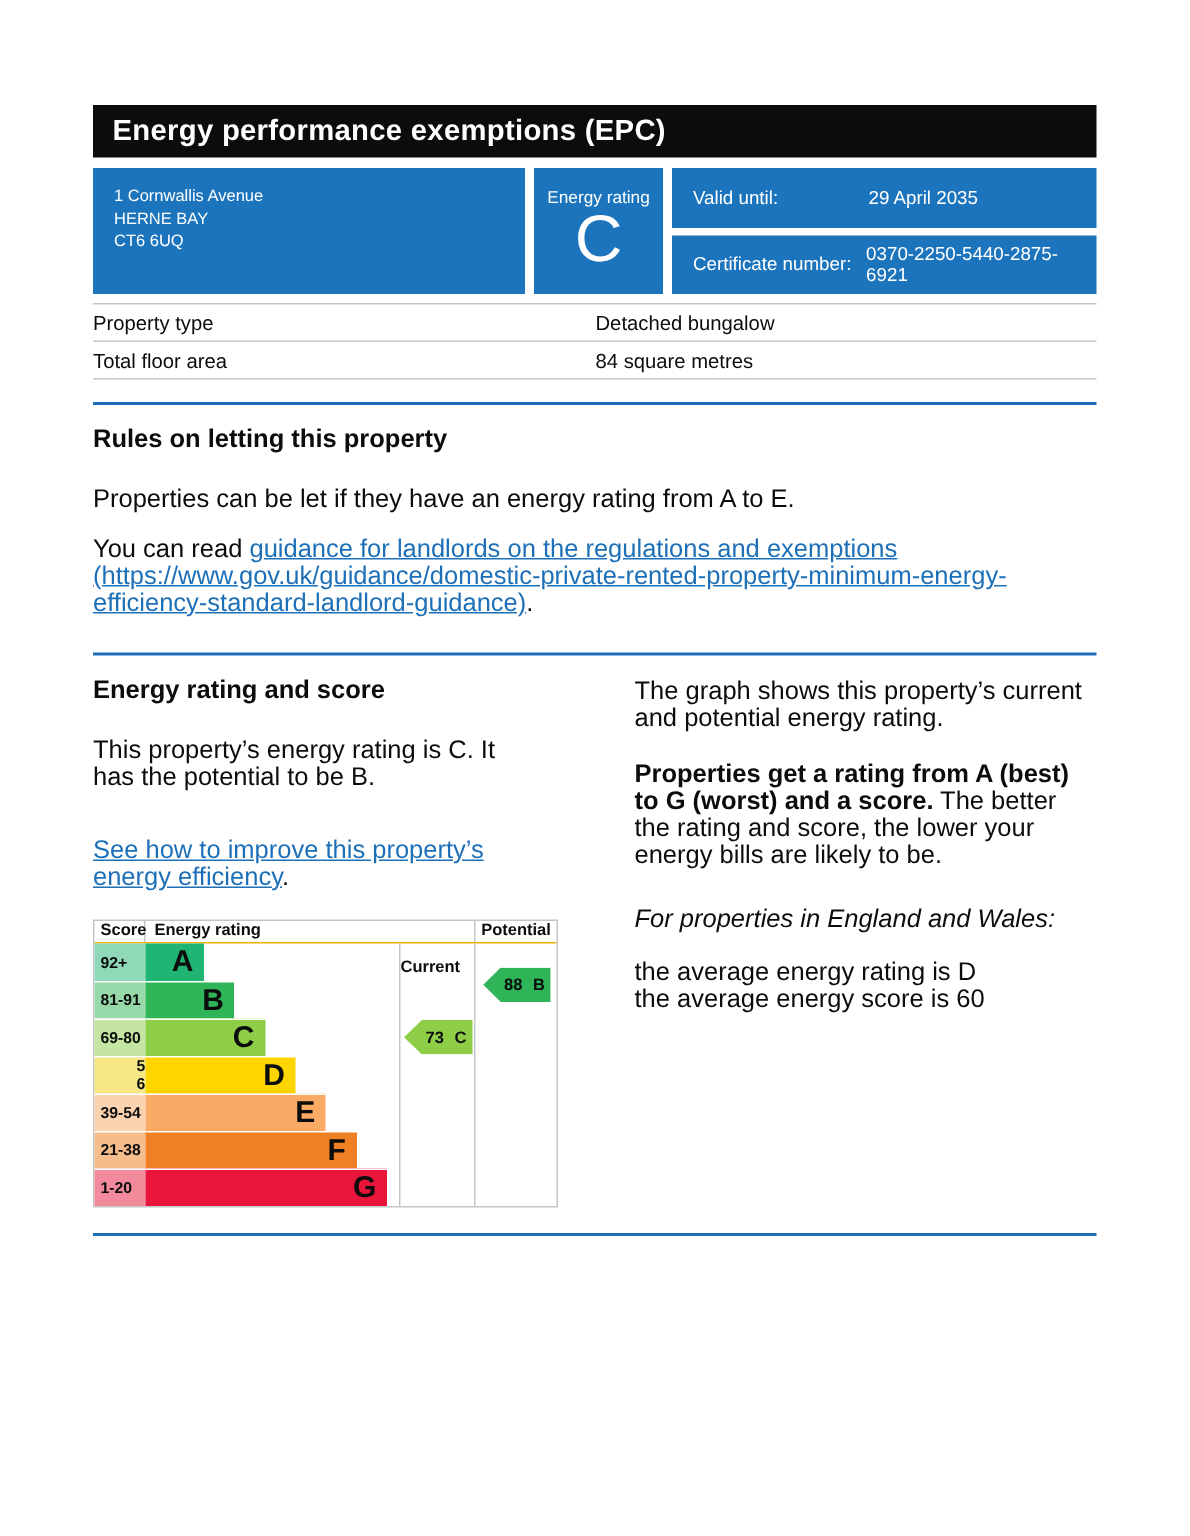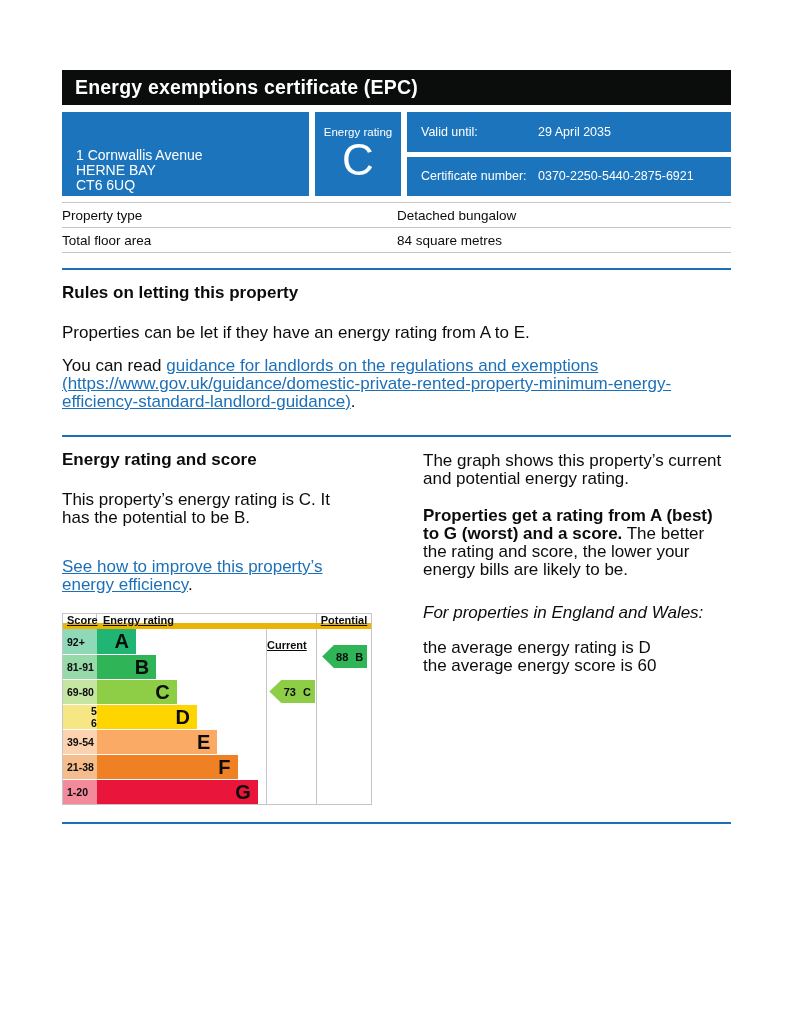--- a/index.html
+++ b/index.html
@@ -15,21 +15,21 @@
   .doc-header {
     background:#0b0c0c; color:#ffffff;
     height:35px; display:flex; align-items:center;
     padding-left:13px;
   }
   .doc-header h1 { font-size:19.5px; font-weight:bold; letter-spacing:0.2px; }
 
   
   .summary { display:flex; gap:6px; margin-top:7px; height:84px; }
   .bluebox { background:#1c75bc; color:#ffffff; }
-  .addr-box { width:247px; padding:36px 0 0 14px; font-size:14px; line-height:15px; }
+  .addr-box { width:288px; padding:12px 0 0 14px; font-size:11px; line-height:15px; }
   .rating-box { width:86px; text-align:center; padding-top:14px; }
   .rating-box .rating-label { font-size:11.5px; }
   .rating-box .rating-value { font-size:44px; line-height:48px; font-weight:400; margin-top:-2px; }
   .summary-right { flex:1; display:flex; flex-direction:column; gap:5px; }
   .kv-box { flex:1; display:flex; align-items:center; padding-left:14px; font-size:12.5px; }
   .kv-box .lbl { width:117px; }
   .kv-box .val { font-weight:normal; }
 
   
   .props { margin-top:6px; border-top:1px solid #c3c5c7; }
@@ -62,21 +62,21 @@
   .col-right .rp2 { margin-bottom:25px; }
   .col-right .rp3 { margin-bottom:17px;font-style:italic; }
   .col-right .avg { line-height:18px; }
   .rating-section { margin-top:0; }
 
   
   .epc-table {
     margin-top:19px; width:310px;
     border:1px solid #c3c5c7; font-size:11px;
   }
-  .epc-header { display:flex; height:15px; border-bottom:6px solid #eab308; font-weight:bold;text-decoration:underline; }
+  .epc-header { display:flex; height:15px; border-bottom:1px solid #eab308; font-weight:bold; }
   .epc-header .h-score  { width:34px; padding-left:4px; border-right:1px solid #c3c5c7; }
   .epc-header .h-rating { width:169px; padding-left:6px; }
   .epc-header .h-current   { width:50px; text-align:left; border-left:1px solid #c3c5c7;margin-top:25px; }
   .epc-header .h-potential { width:55px; text-align:center; border-left:1px solid #c3c5c7; }
 
   .epc-body { display:flex; position:relative; height:175px; }
   .epc-bands { width:204px; }
   .epc-row { display:flex; height:25px; }
   .epc-row + .epc-row .epc-score,
   .epc-row + .epc-row .epc-bar { border-top:1px solid #ffffff; }
@@ -98,21 +98,21 @@
     padding-left:10px; font-size:11px; font-weight:bold; color:#0b0c0c;
   }
   .epc-col-last .epc-arrow { left:5px; width:45px; }
 </style>
 </head>
 <body>
 
 <div class="content">
 
   <header class="doc-header">
-    <h1>Energy exemptions certificate (EPC)</h1>
+    <h1>Energy performance exemptions (EPC)</h1>
   </header>
 
   <section class="summary">
     <div class="bluebox addr-box">
       <div>1 Cornwallis Avenue</div>
       <div>HERNE BAY</div>
       <div>CT6 6UQ</div>
     </div>
     <div class="bluebox rating-box">
       <div class="rating-label">Energy rating</div>

